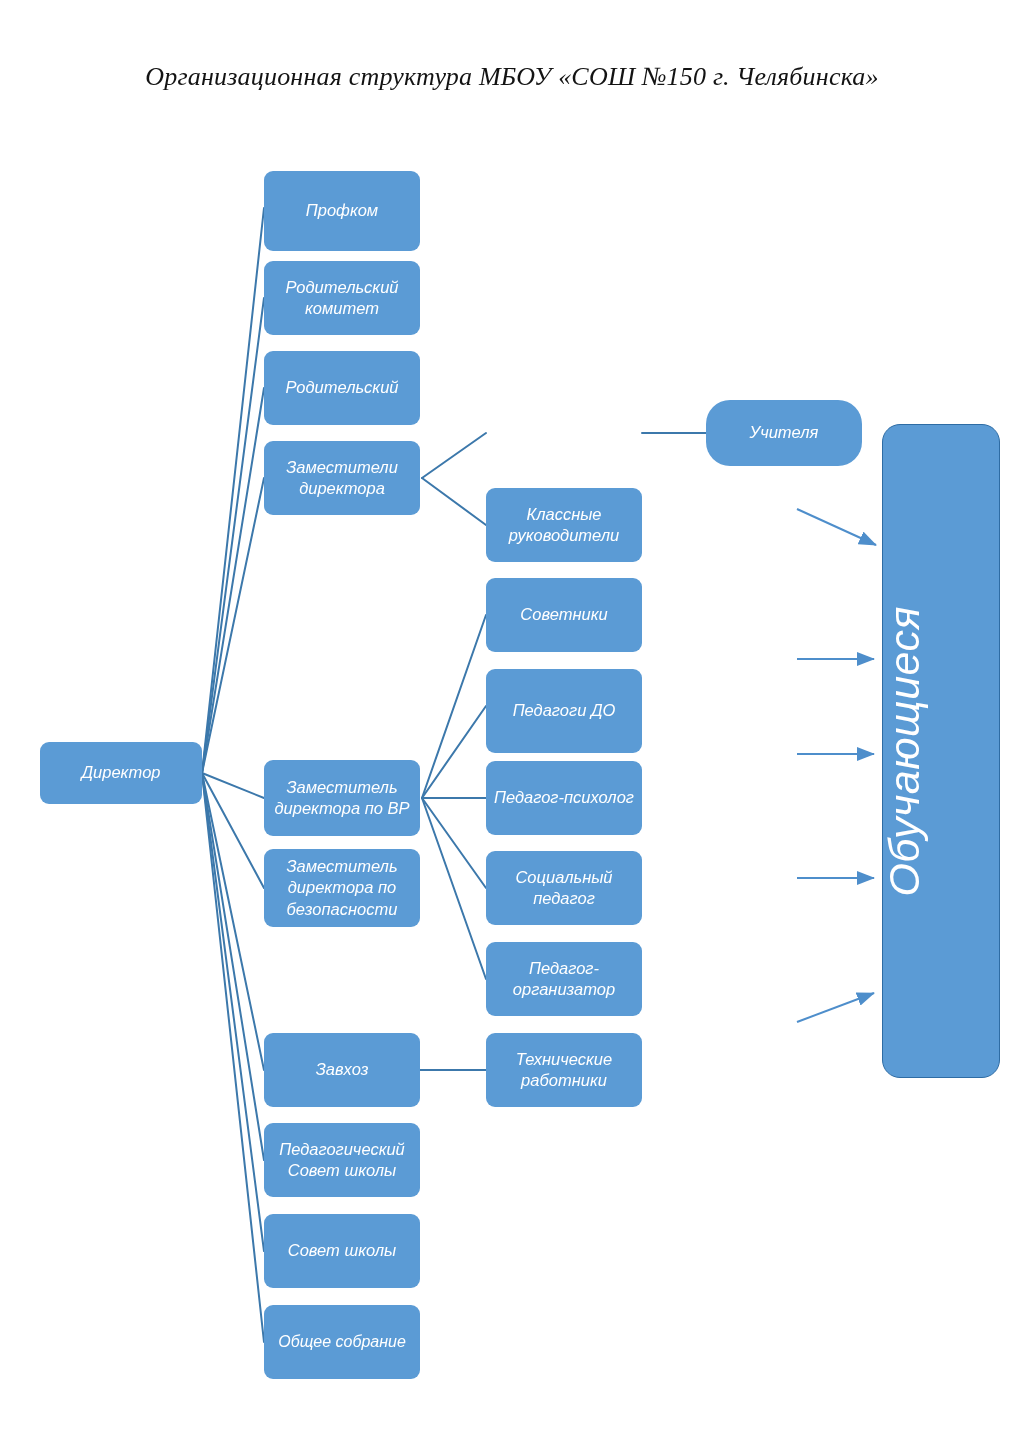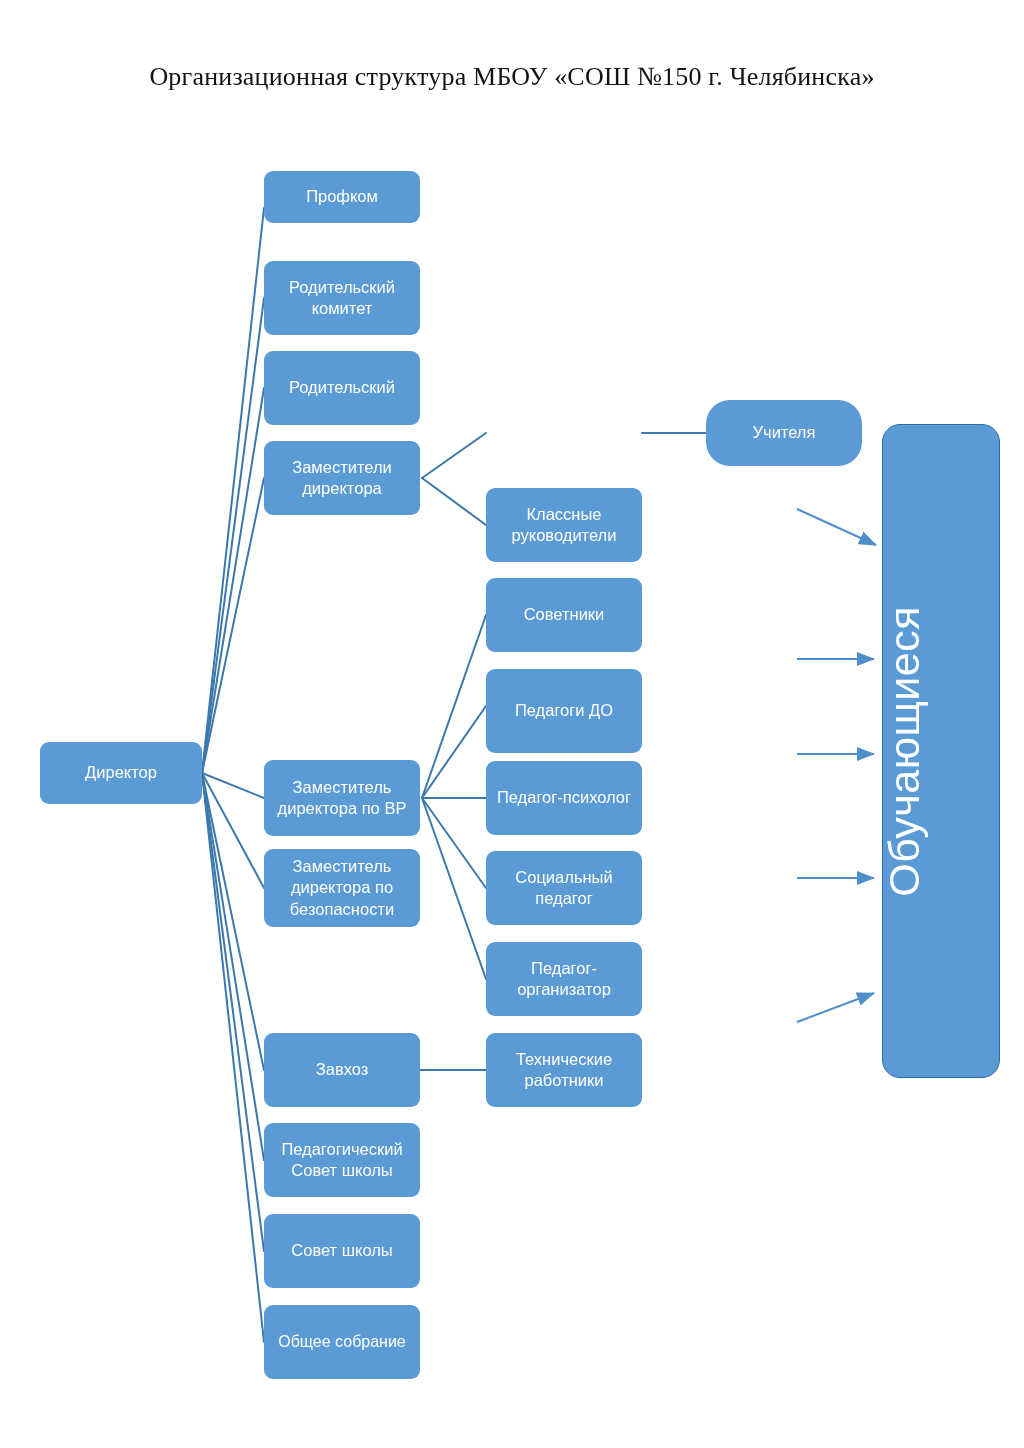--- a/index.html
+++ b/index.html
@@ -3,21 +3,21 @@
 <meta charset="utf-8">
 <style>
   html,body{margin:0;padding:0;}
   body{
     width:1024px;height:1448px;
     background:#ffffff;
     font-family:"Liberation Sans", sans-serif;
     position:relative;
     overflow:hidden;
   }
-  #canvas{position:absolute;left:0;top:0;width:1024px;height:1448px;}
+  #canvas{position:absolute;left:0;top:0;width:1024px;height:1448px;font-style:italic;}
 
   #title{
     position:absolute;
     left:0;top:62px;width:1024px;
     text-align:center;
     font-family:"Liberation Serif", serif;
     font-size:26px;
     color:#131313;
     letter-spacing:0.2px;
     white-space:nowrap;
@@ -112,21 +112,21 @@
       <path d="M797,754 L874,754"></path>
       <path d="M797,878 L874,878"></path>
       <path d="M797,1022 L874,993"></path>
     </g>
   </svg>
 
   <div class="node" id="node-director" style="left:40px;top:742px;width:162px;height:62px;">
     <span>Директор</span>
   </div>
 
-  <div class="node" style="left:264px;top:171px;width:156px;height:52px;border-radius:9px;">
+  <div class="node" style="left:264px;top:171px;width:156px;height:80px;border-radius:9px;">
     <span>Профком</span>
   </div>
 
   <div class="node" style="left:264px;top:261px;width:156px;height:74px;align-items:center;">
     <span>Родительский комитет</span>
   </div>
 
   <div class="node" style="left:264px;top:351px;width:156px;height:74px;">
     <span>Родительский</span>
   </div>

